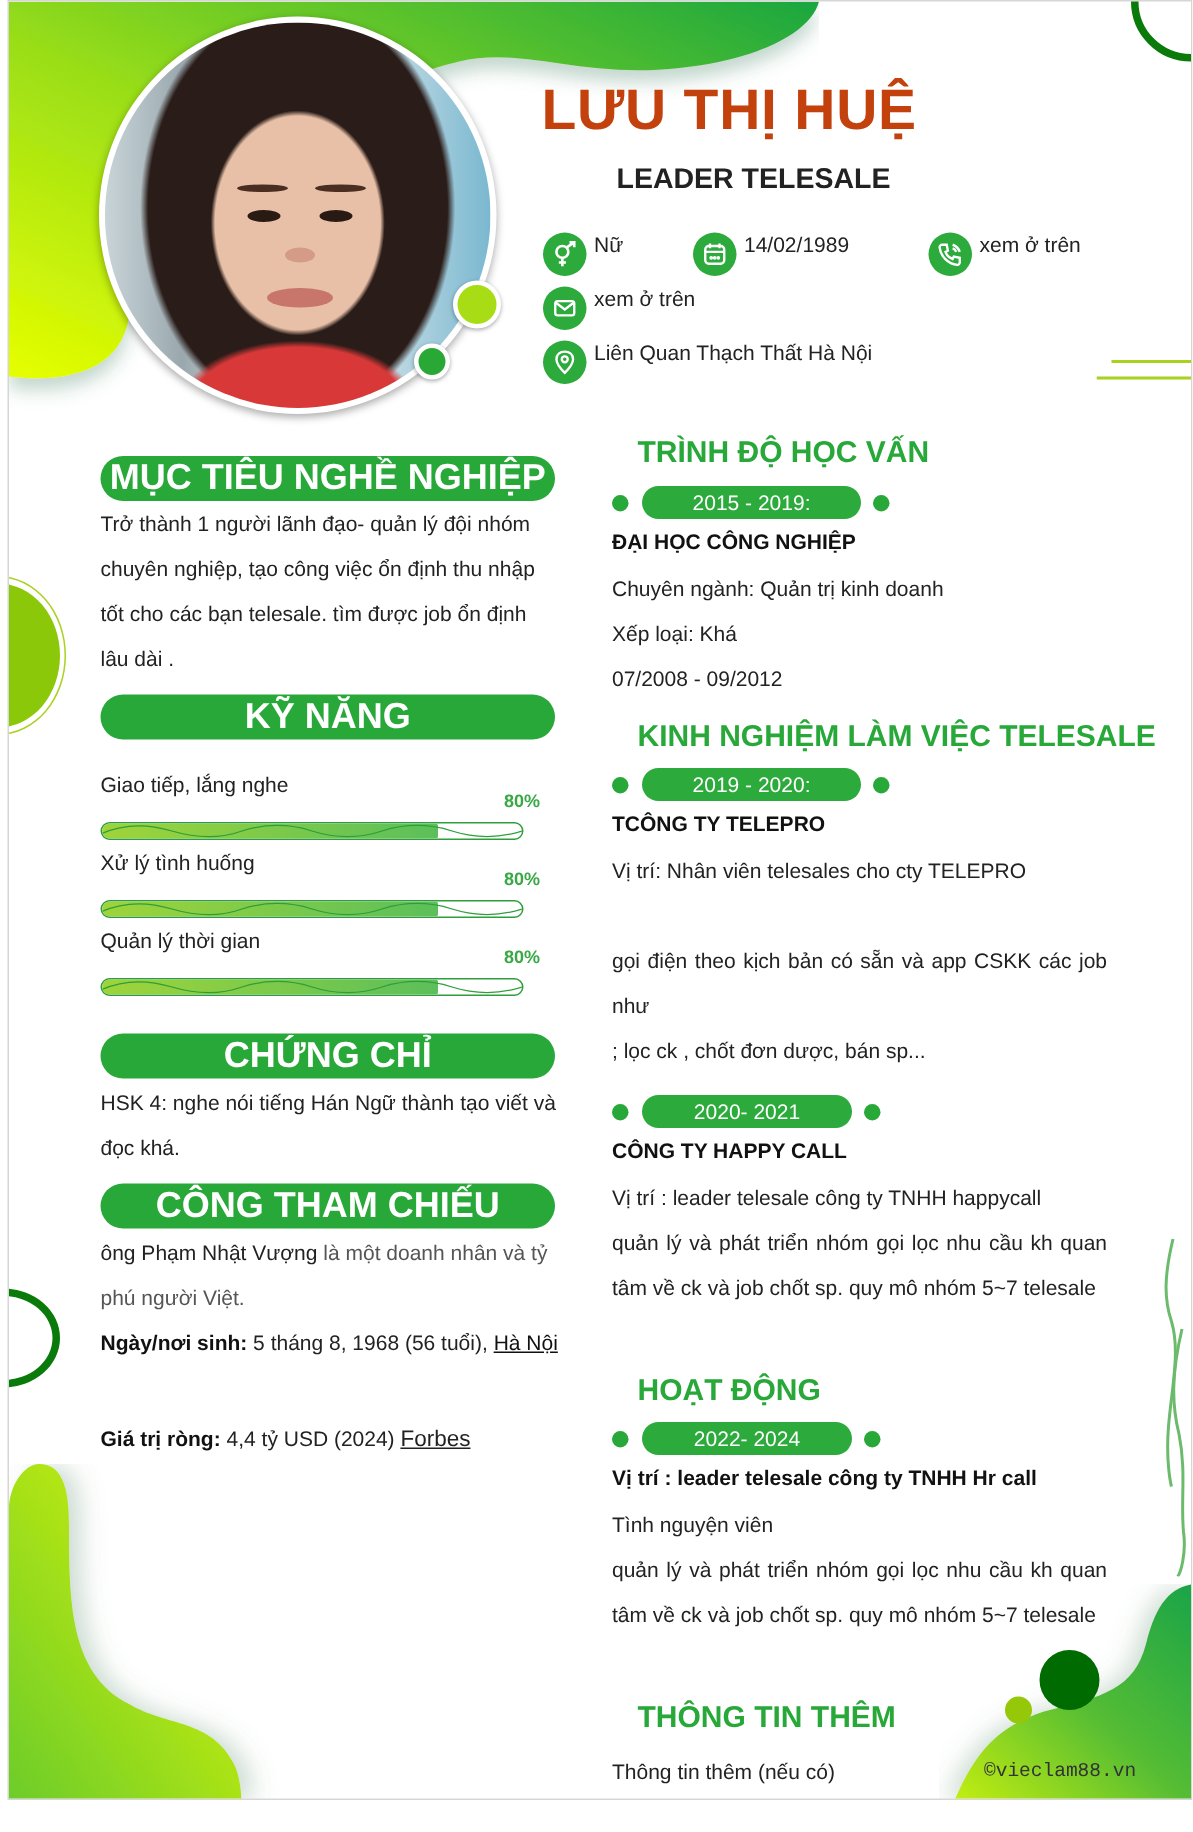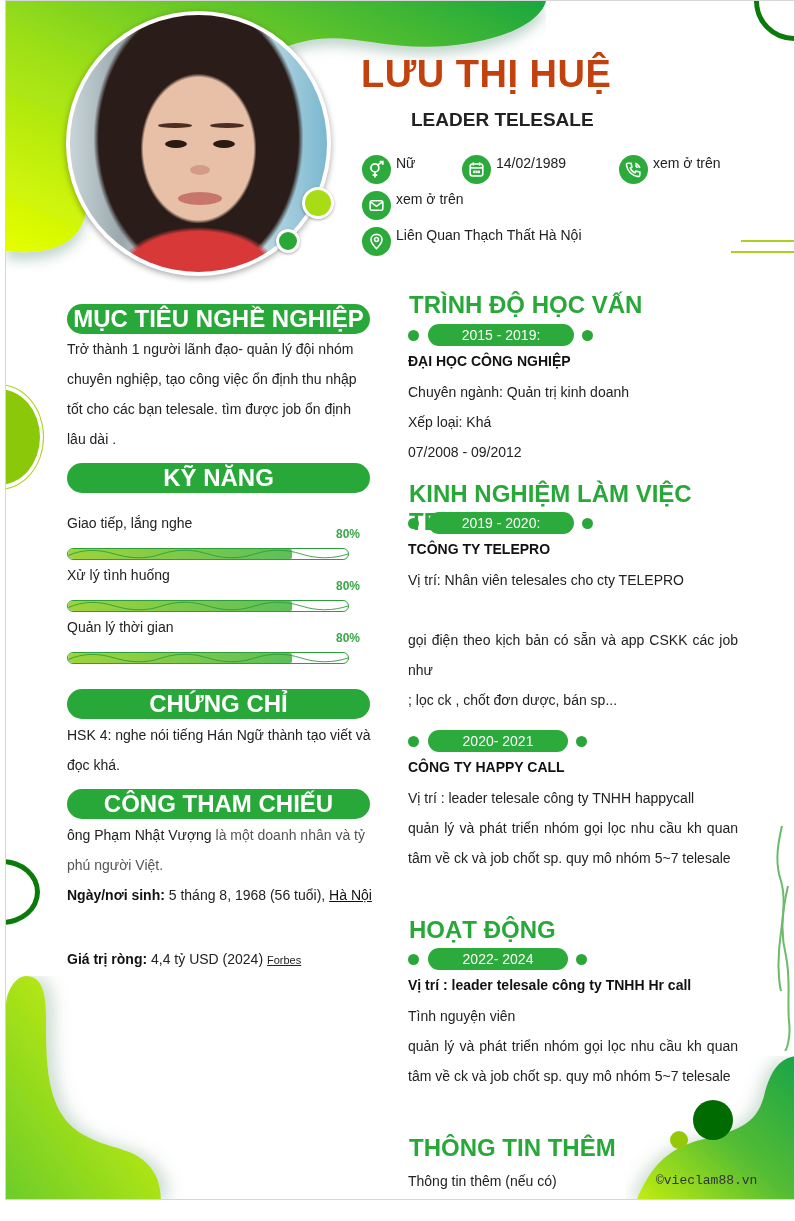--- a/index.html
+++ b/index.html
@@ -66,24 +66,24 @@
       position: absolute; left: 61px; width: 282px; height: 12px; border-radius: 6px;
       border: 1.5px solid #2e9e3a; background: #fff; overflow: hidden;
     }
     .skill-fill { height: 100%; background: linear-gradient(90deg, #9fd43a, #5cbf5a); border-radius: 6px 2px 2px 6px; }
     .skill-wave { position: absolute; left: 0; top: 0; width: 100%; height: 100%; }
 
     .ref { position: absolute; left: 61px; width: 305px; font-size: 14px; line-height: 30px; color: #222; font-family: "Liberation Sans", sans-serif; }
     .ref .muted { color: #555; }
     .ref b { color: #111; }
     .ref u { color: #111; }
-    .ref .small-link { font-size: 11px; text-decoration: underline; }
-
-    
-    .sec-title { position: absolute; left: 403px; font-size: 24px; font-weight: 700; color: #29a83a; }
+    .ref .small-link { font-size: 15px; text-decoration: underline; }
+
+    
+    .sec-title { position: absolute; left: 419px; font-size: 20px; font-weight: 700; color: #29a83a; }
     .date-row { position: absolute; left: 402px; height: 22px; display: flex; align-items: center; }
     .bullet { width: 11px; height: 11px; border-radius: 50%; background: #29a83a; flex: none; }
     .date-pill {
       height: 22px; border-radius: 11px; background: #2caa3c; color: #fff; font-size: 14px;
       display: flex; align-items: center; justify-content: center; margin: 0 8px 0 9px;
     }
     .entry-title { position: absolute; left: 402px; font-size: 14px; font-weight: 700; color: #111; }
     .line { position: absolute; left: 402px; width: 330px; font-size: 14px; line-height: 30px; color: #222; }
     .justify { text-align: justify; text-align-last: left; }
     .watermark { position: absolute; left: 650px; top: 1172px; font-family: "Liberation Mono", "DejaVu Sans Mono", monospace; font-size: 13px; color: #333; }

